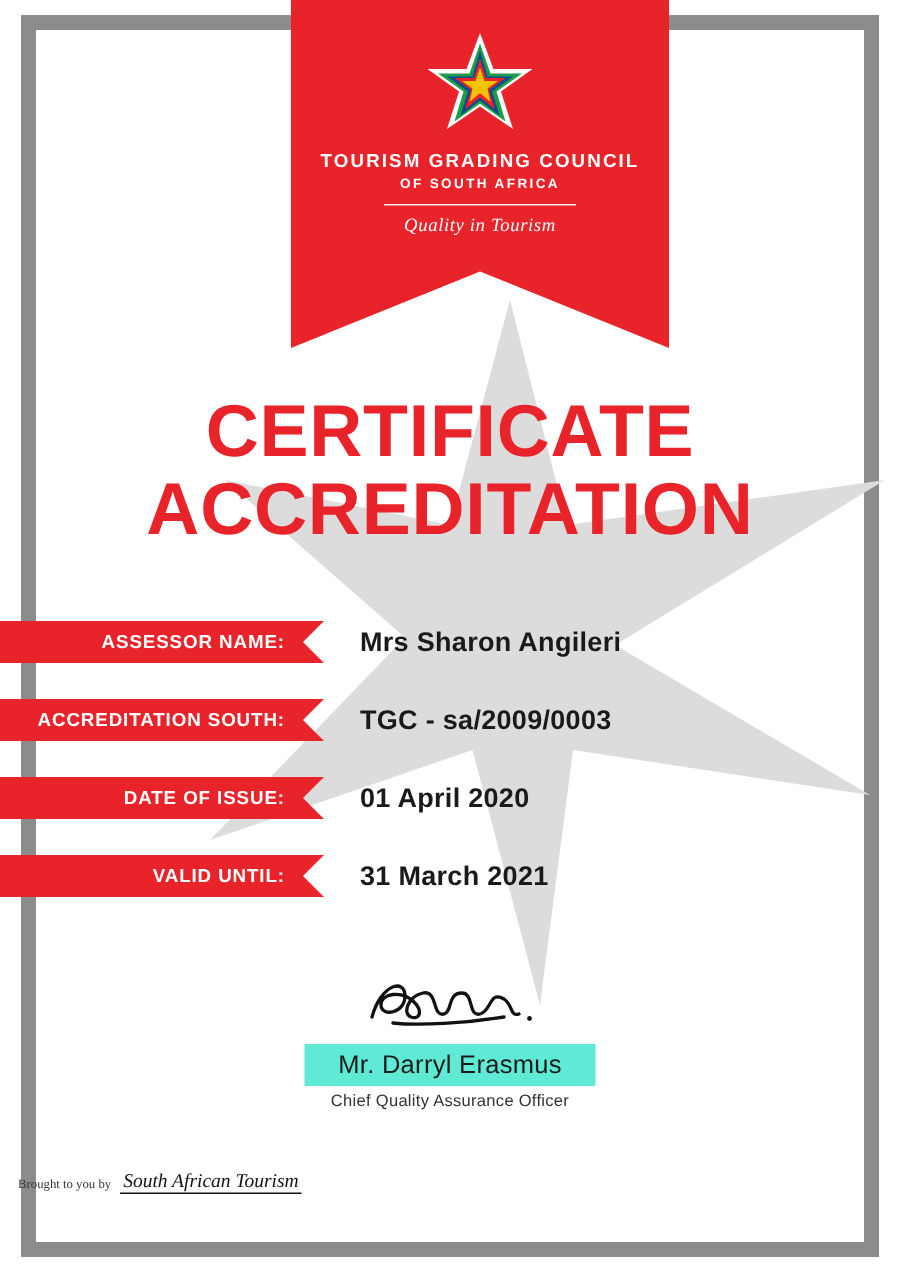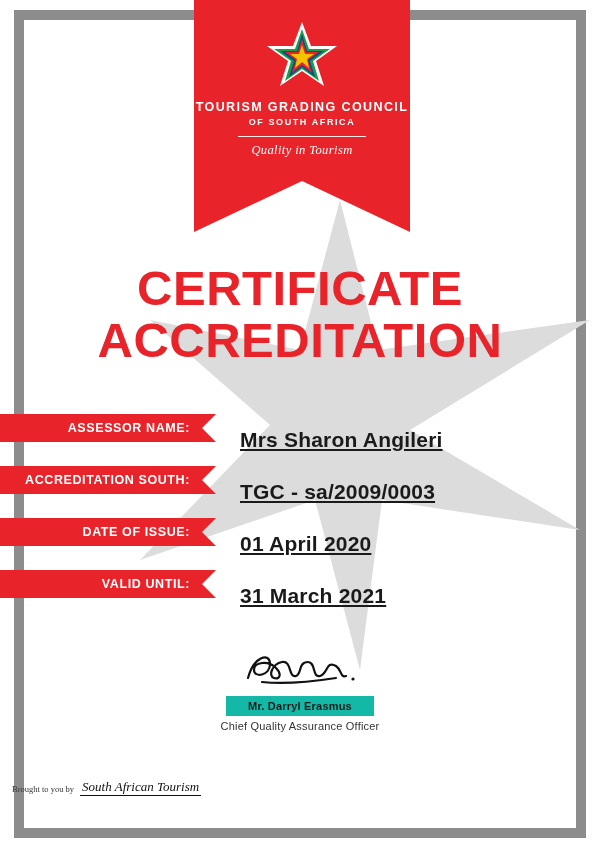--- a/index.html
+++ b/index.html
@@ -57,20 +57,21 @@
     height: 100%;
   }
 
   
   .ribbon {
     position: absolute;
     left: 194px;
     top: 0px;
     width: 216px;
     height: 232px;
+    padding-left: 36px;
   }
   .ribbon-body {
     position: absolute;
     inset: 0;
     background: #e8242a;
     clip-path: polygon(0 0, 100% 0, 100% 100%, 50% 78%, 0 100%);
   }
   .ribbon-content {
     position: absolute;
     left: 0;
@@ -153,52 +154,51 @@
     display: flex;
     align-items: center;
     justify-content: flex-end;
     padding-right: 26px;
     box-sizing: border-box;
     clip-path: polygon(0 0, 100% 0, calc(100% - 14px) 50%, 100% 100%, 0 100%);
   }
   .field-value {
     position: absolute;
     left: 240px;
-    top: 12px;
+    top: 0;
     height: 28px;
     display: flex;
     align-items: center;
-    font-size: 21px;
+    font-size: 18px;
     font-weight: bold;
     color: #1a1a1a;
     letter-spacing: .2px;
-    text-decoration: underline;
   }
 
   
   .signature-area {
     position: absolute;
     left: 0;
     top: 648px;
     width: 600px;
     text-align: center;
   }
   .signature-mark {
     width: 120px;
     height: 44px;
     margin: 0 auto;
   }
   .signature-mark svg { display: block; width: 100%; height: 100%; }
 
   .signer-name-bar {
     display: inline-block;
-    background: #14b8a6;
+    background: #5eead4;
     color: #1a1a1a;
-    font-size: 11px;
-    font-weight: bold;
+    font-size: 17px;
+    font-weight: normal;
     padding: 4px 22px 4px 22px;
     letter-spacing: .2px;
     margin-top: 4px;
   }
   .signer-title {
     font-size: 11px;
     color: #333333;
     margin-top: 4px;
     letter-spacing: .2px;
   }

